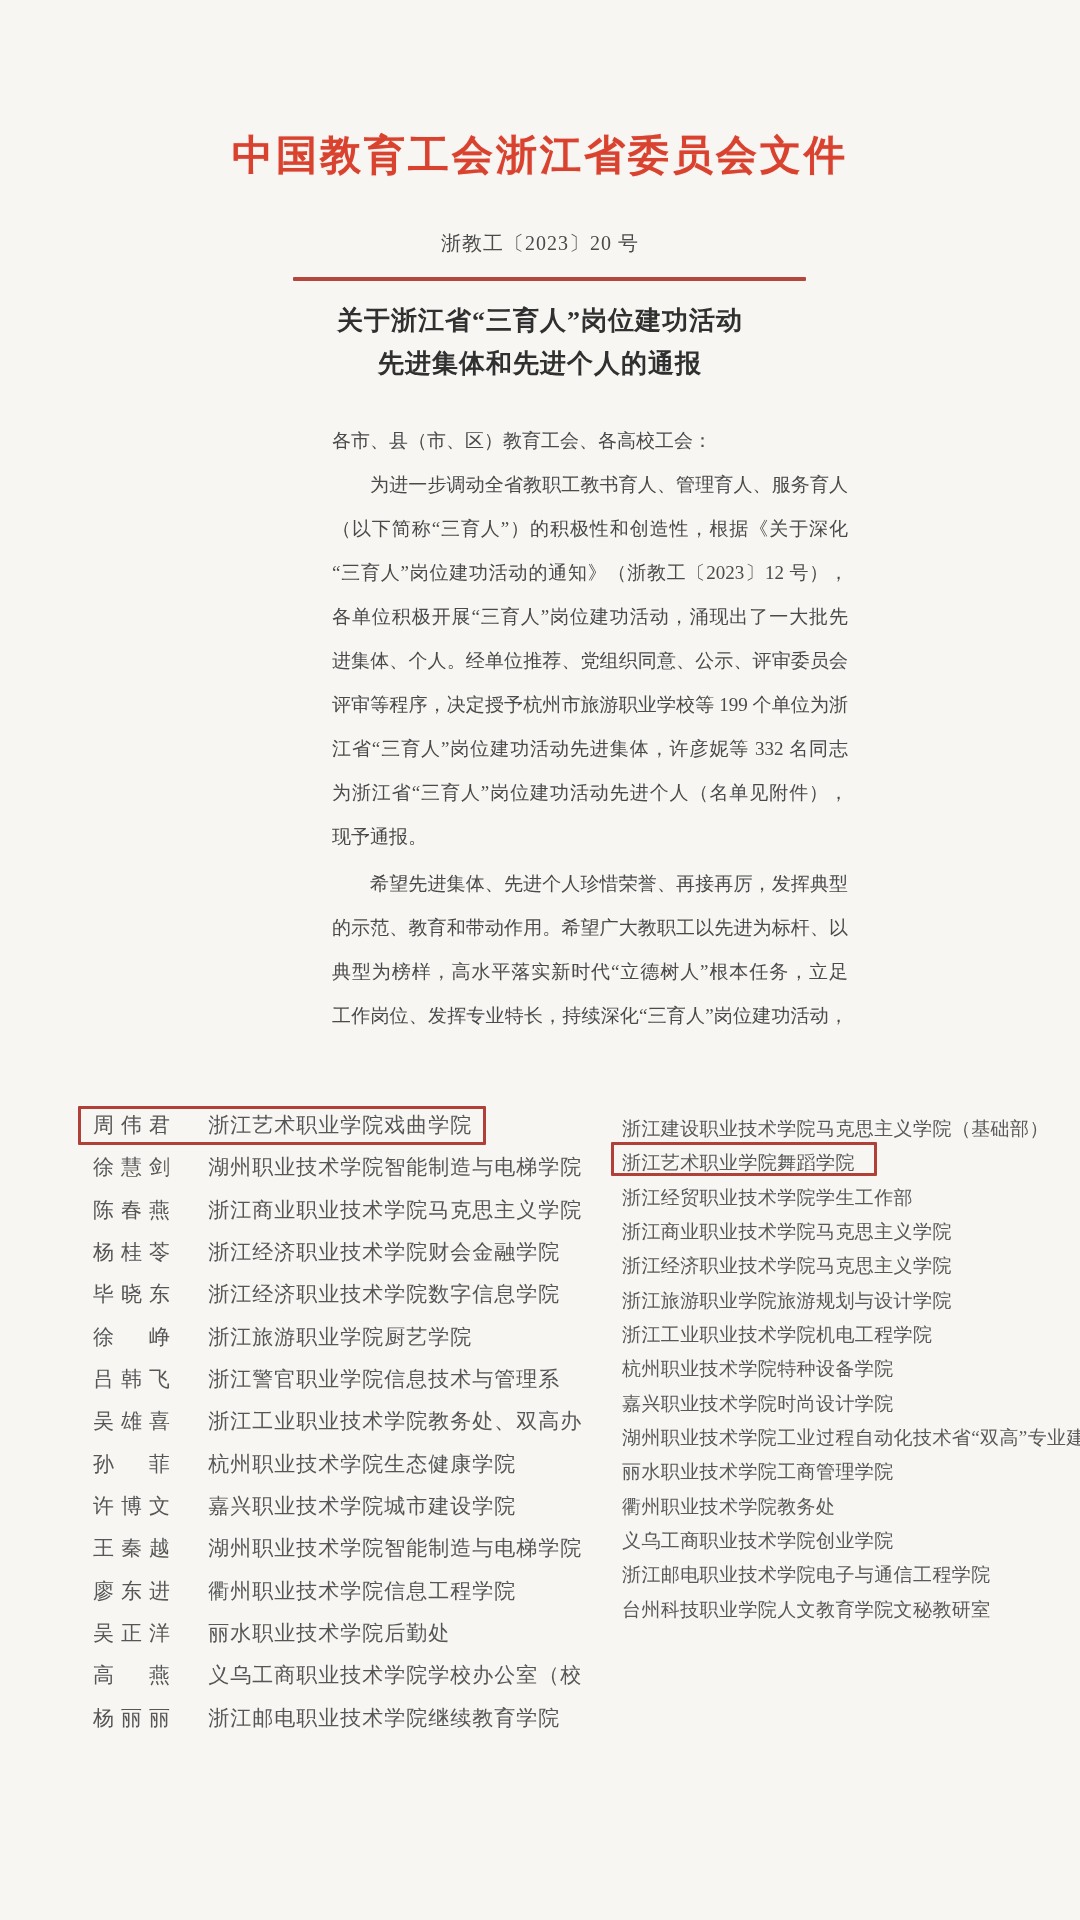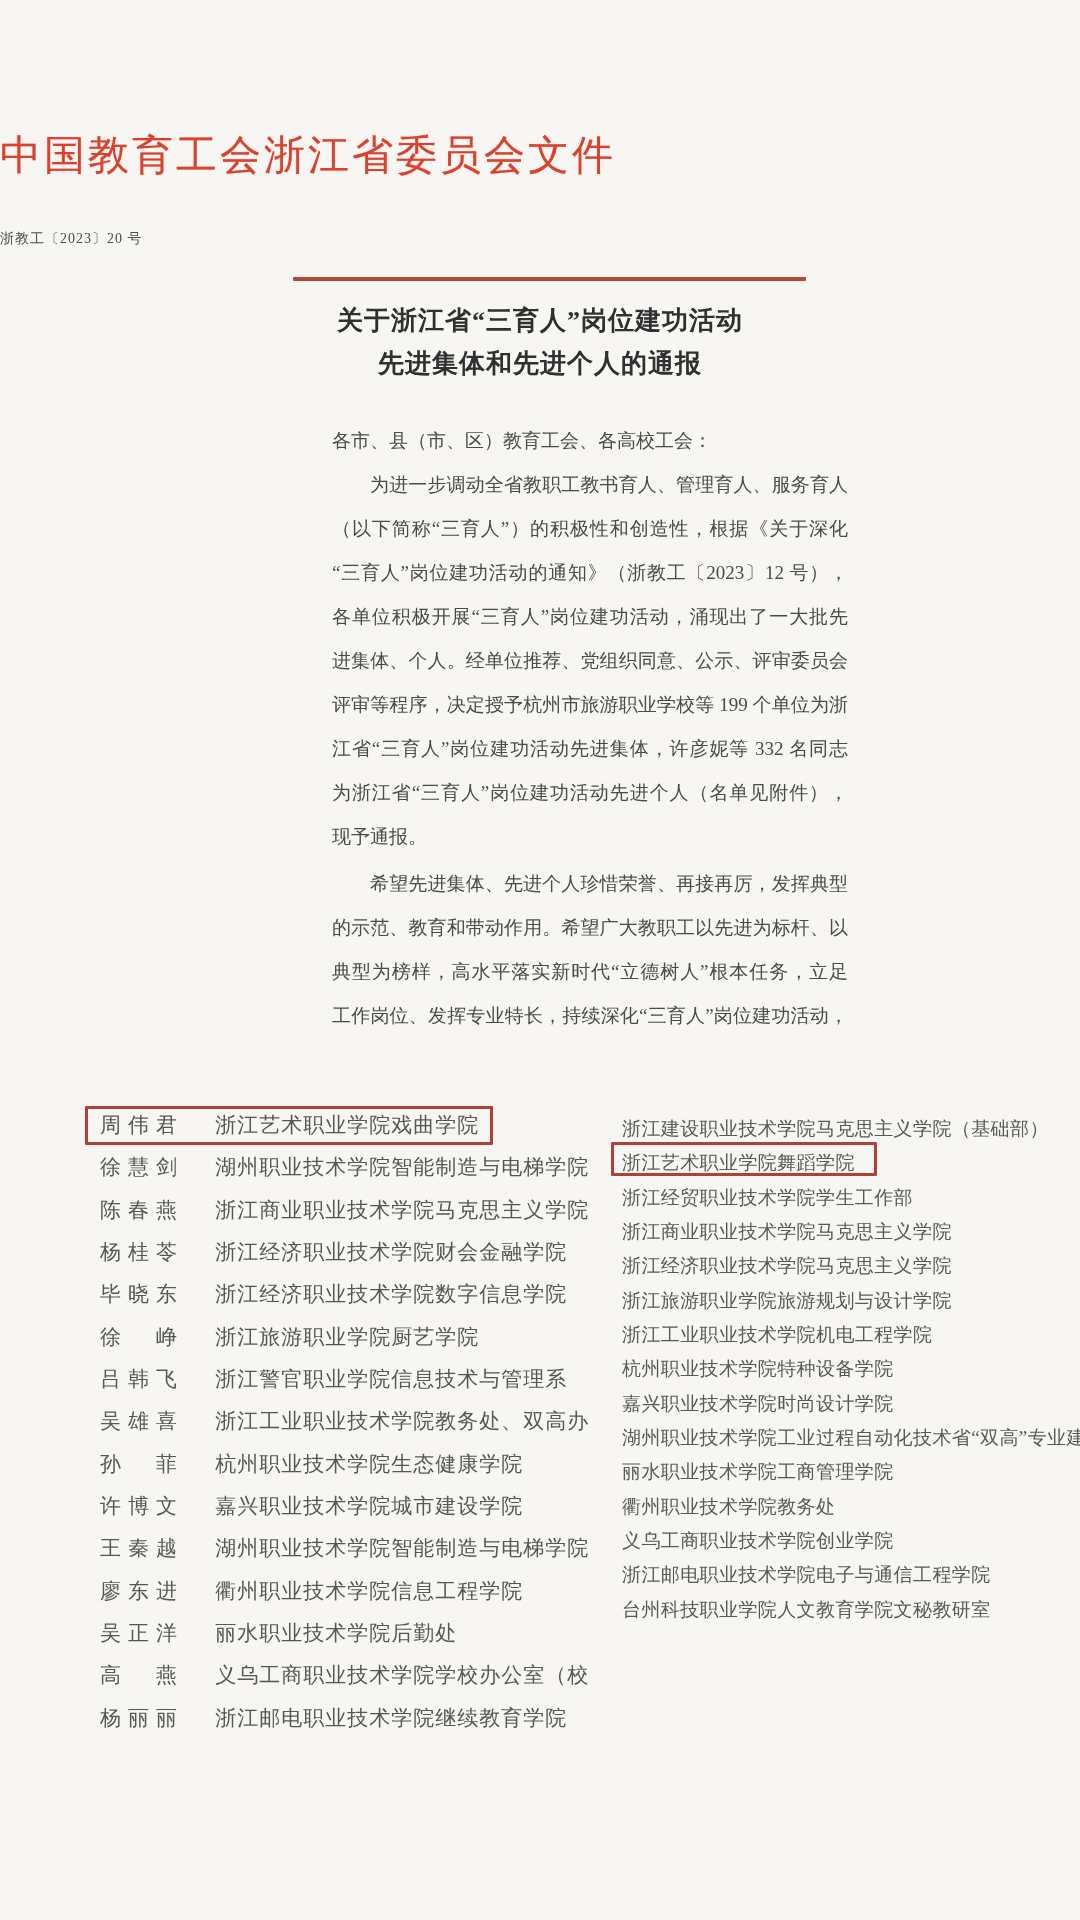--- a/index.html
+++ b/index.html
@@ -10,29 +10,30 @@
     position:relative;
   }
   .page{
     position:absolute;left:0;top:0;width:1080px;height:1920px;
     background:#f7f6f3;
     overflow:hidden;
   }
   
   .red-title{
     position:absolute;top:128px;left:0;width:1080px;
-    font-size:41px;font-weight:normal;letter-spacing:3px;
+    text-align:center;
+    font-size:41px;font-weight:bold;letter-spacing:3px;
     color:#d8422e;
     text-shadow:0 0 1px rgba(216,66,46,.45);
     white-space:nowrap;
   }
   .doc-no{
     position:absolute;top:230px;left:0;width:1080px;
-    text-align:left;
-    font-size:14px;color:#4a4a4a;letter-spacing:1px;
+    text-align:center;
+    font-size:20px;color:#4a4a4a;letter-spacing:1px;
   }
   .rule{
     position:absolute;top:277px;left:293px;width:513px;height:4px;
     background:#b5463c;border-radius:1px;
   }
   .main-title{
     position:absolute;top:299px;left:0;width:1080px;
     text-align:center;
     font-size:26px;font-weight:bold;color:#303030;
     line-height:43px;letter-spacing:1px;
@@ -46,21 +47,21 @@
   .para .line{
     text-align:justify;
     text-align-last:justify;
     overflow:hidden;white-space:nowrap;
   }
   .para .line:first-child{text-indent:2em;}
   #para1 .line:last-child{text-align-last:left;}
   #para2{margin-top:3px;}
   
   .left-col{
-    position:absolute;top:1104px;left:100px;width:480px;
+    position:absolute;top:1104px;left:93px;width:480px;
     font-size:21px;color:#565656;
   }
   .lrow{
     position:relative;height:42.35px;line-height:42.35px;
     white-space:nowrap;
   }
   .lname{
     display:inline-block;width:110px;letter-spacing:7px;
     vertical-align:top;
   }

